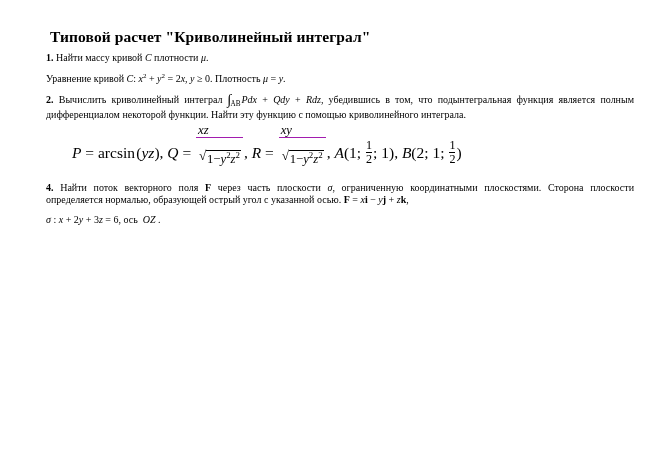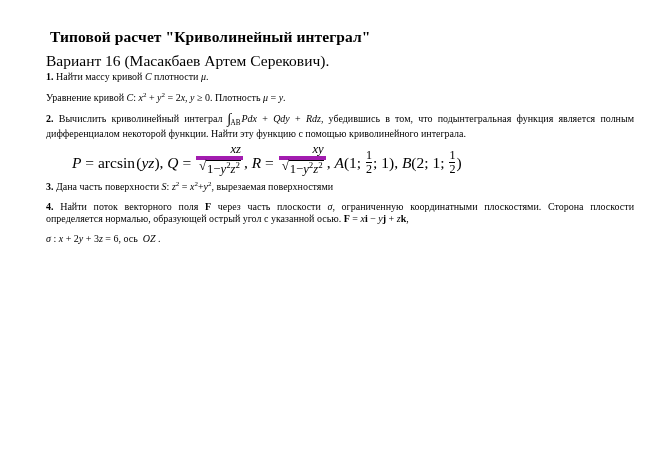--- a/index.html
+++ b/index.html
@@ -54,33 +54,33 @@
   }
   .mb {
     font-weight: bold;
     font-style: normal;
   }
   .up { font-style: normal; margin-top: 47px; }
   
   .frac {
     display: inline-block;
     vertical-align: -0.45em;
-    text-align: right;
+    text-align: left;
     font-size: 0.82em;
     line-height: 1.05;
     margin: 0 1px;
   }
   .frac .n {
     display: block;
     padding: 0 2px;
   }
   .frac .d {
     display: block;
-    border-top: 4px solid #a21caf;
-    padding: 0 2px;
+    border-top: 1px solid #a21caf;
+    padding: 12px 2px;
   }
   .sfrac {
     display: inline-block;
     vertical-align: -0.42em;
     text-align: center;
     font-size: 0.78em;
     line-height: 1.05;
     margin: 0 1px;
   }
   .sfrac .n { display: block; }
@@ -122,21 +122,20 @@
   sup.e { font-size: 0.7em; font-style: normal; }
   .nbsp { white-space: nowrap; }
 </style>
 </head>
 <body>
 
 <div class="page">
 
   <div class="doc-title">Типовой расчет "Криволинейный интеграл"</div>
 
-  <div class="variant-line">Вариант 16 (Масакбаев Артем Серекович).</div>
 
   <div class="para">
     <span class="num">1.</span>
     Найти массу кривой <i class="m">C</i> плотности <i class="m">μ</i>.
   </div>
   <div class="para">
     Уравнение кривой <i class="m">C</i>: <i class="m">x</i><sup class="e">2</sup> + <i class="m">y</i><sup class="e">2</sup> = 2<i class="m">x</i>, <i class="m">y</i> ≥ 0. Плотность <i class="m">μ</i> = <i class="m">y</i>.
   </div>
 
   <div class="para">
@@ -145,24 +144,20 @@
   </div>
 
   <div class="block-formula">
     <i class="m">P</i> = <span class="up">arcsin</span> (<i class="m">yz</i>), <i class="m">Q</i> =
     <span class="frac"><span class="n"><i class="m">xz</i></span><span class="d"><span class="sqrt"><span class="rad">1−<i class="m">y</i><sup class="e">2</sup><i class="m">z</i><sup class="e">2</sup></span></span></span></span>,
     <i class="m">R</i> =
     <span class="frac"><span class="n"><i class="m">xy</i></span><span class="d"><span class="sqrt"><span class="rad">1−<i class="m">y</i><sup class="e">2</sup><i class="m">z</i><sup class="e">2</sup></span></span></span></span>,
     <i class="m">A</i>(1; <span class="sfrac"><span class="n">1</span><span class="d">2</span></span>; 1), <i class="m">B</i>(2; 1; <span class="sfrac"><span class="n">1</span><span class="d">2</span></span>)
   </div>
 
-  <div class="para spaced">
-    <span class="num">3.</span>
-    Дана часть поверхности <i class="m">S</i>: <i class="m">z</i><sup class="e">2</sup> = <i class="m">x</i><sup class="e">2</sup>+<i class="m">y</i><sup class="e">2</sup>, вырезаемая поверхностями
-  </div>
 
   <div class="para spaced">
     <span class="num">4.</span>
     Найти поток векторного поля <span class="mb">F</span> через часть плоскости <i class="m">σ</i>, ограниченную координатными плоскостями. Сторона плоскости определяется нормалью, образующей острый угол с указанной осью. <span class="mb">F</span> = <i class="m">x</i><span class="mb">i</span> − <i class="m">y</i><span class="mb">j</span> + <i class="m">z</i><span class="mb">k</span>,
   </div>
   <div class="para">
     <i class="m">σ</i> : <i class="m">x</i> + 2<i class="m">y</i> + 3<i class="m">z</i> = 6, ось &nbsp;<i class="m">OZ</i> .
   </div>
 
 </div>

